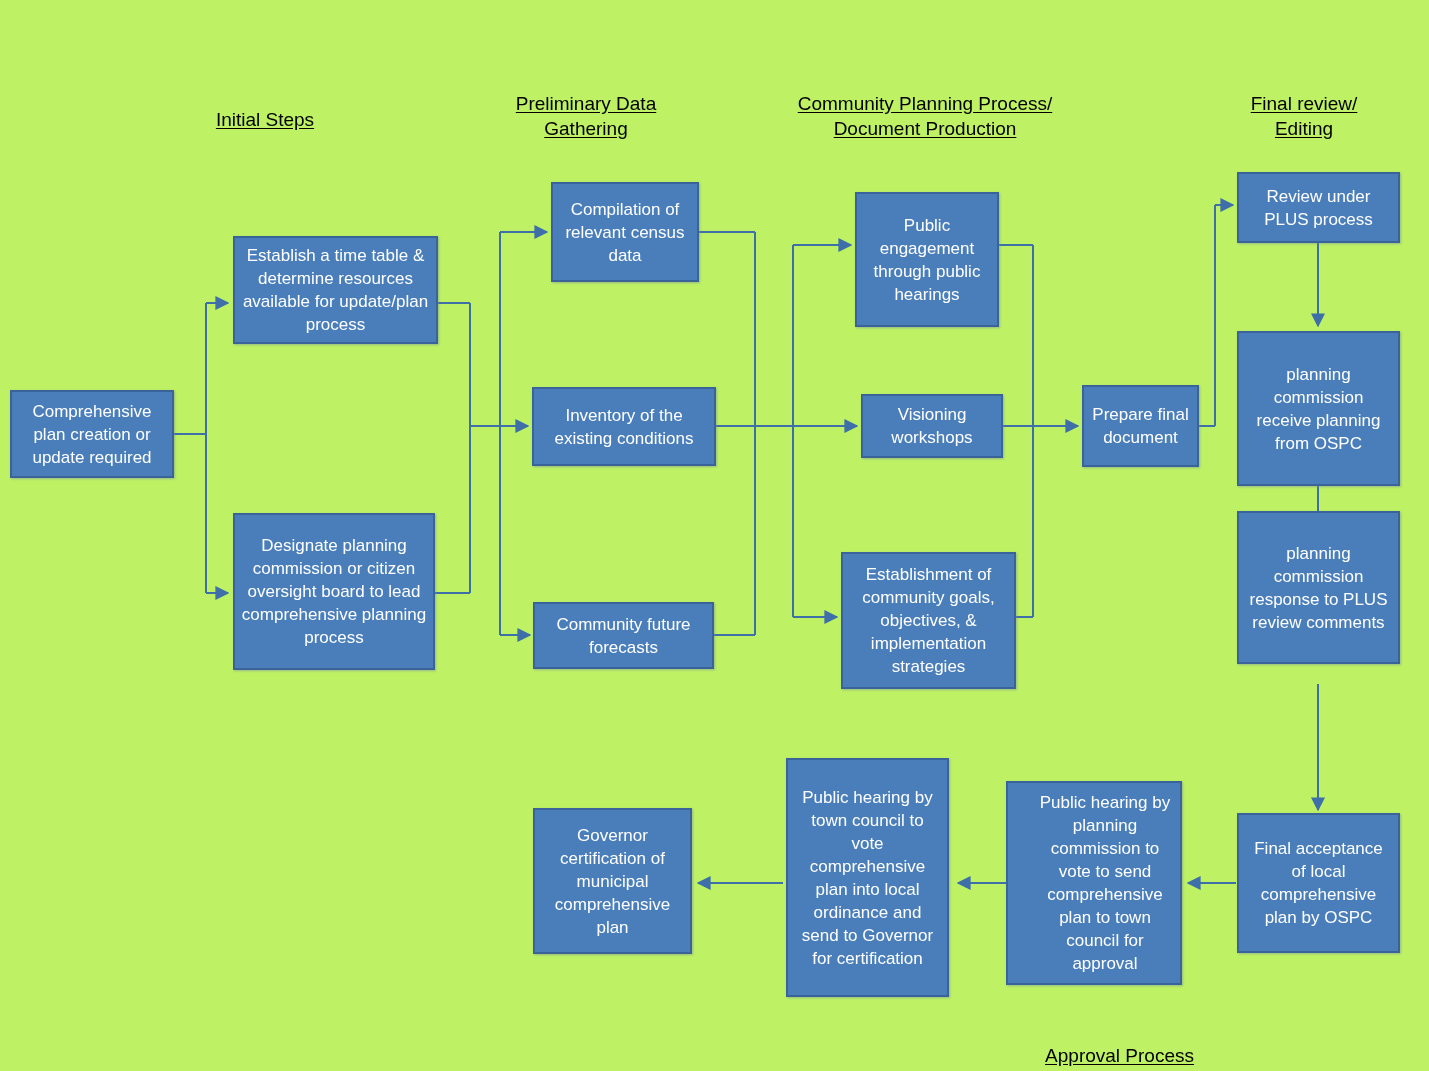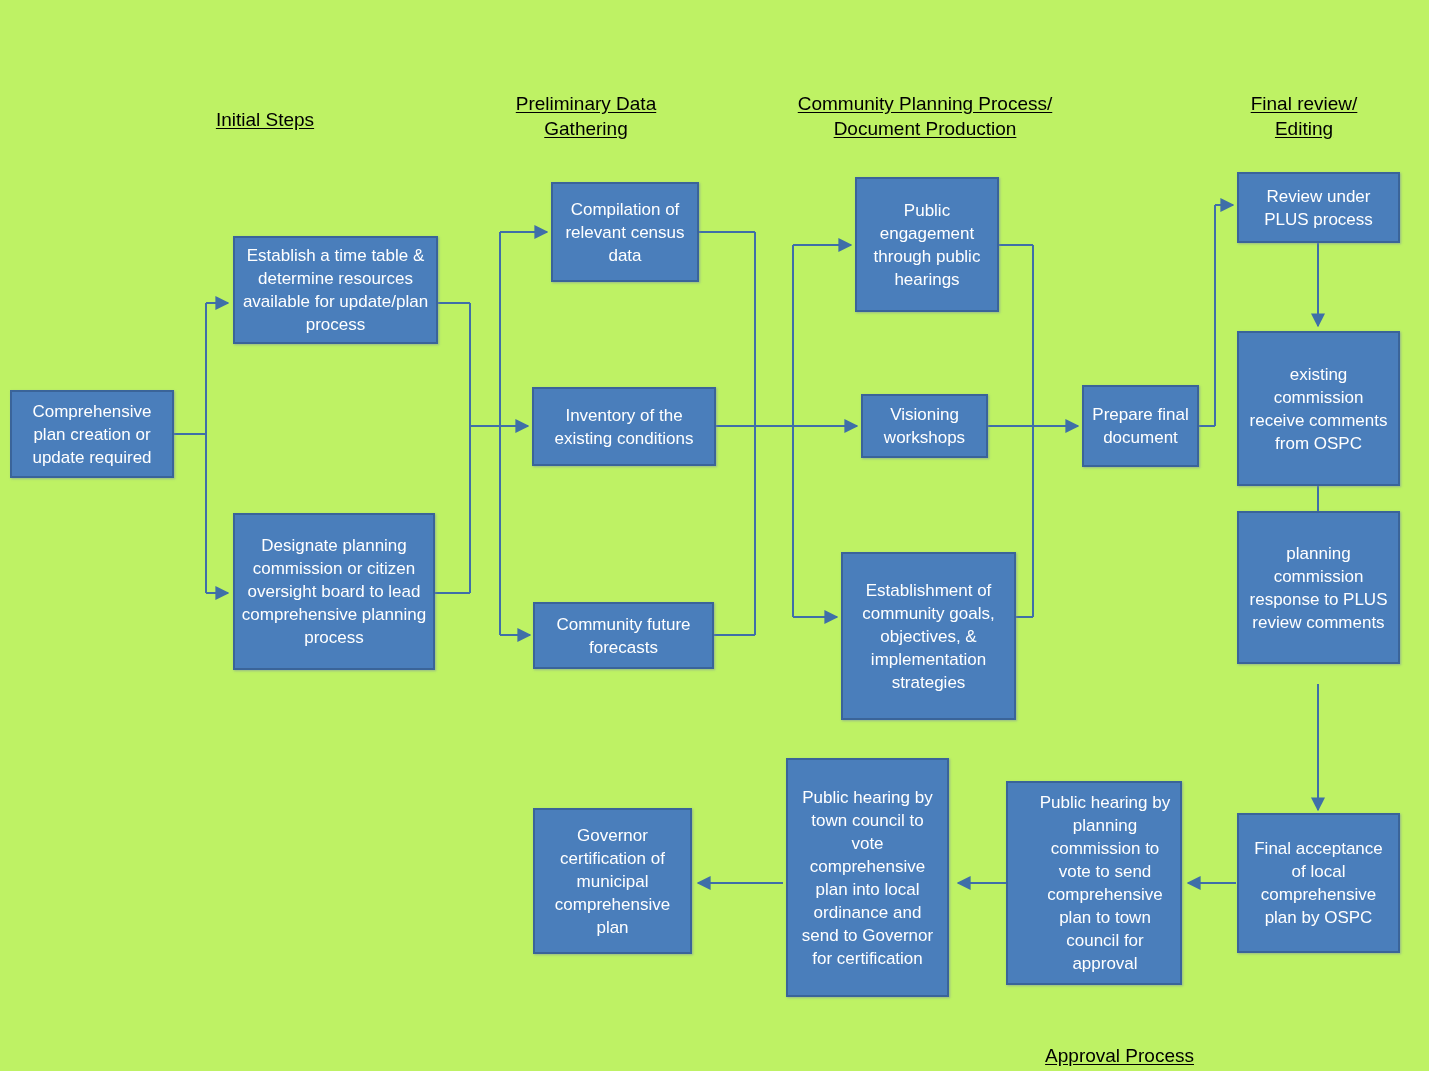--- a/index.html
+++ b/index.html
@@ -166,42 +166,42 @@
   </div>
 
   <div class="node" style="left:532px; top:387px; width:184px; height:79px;">
     <span>Inventory of the existing conditions</span>
   </div>
 
   <div class="node" style="left:533px; top:602px; width:181px; height:67px;">
     <span>Community future forecasts</span>
   </div>
 
-  <div class="node" style="left:855px; top:177px; width:144px; height:135px;">
+  <div class="node" style="left:855px; top:192px; width:144px; height:135px;">
     <span>Public engagement through public hearings</span>
   </div>
 
-  <div class="node" style="left:861px; top:394px; width:127px; height:64px;">
+  <div class="node" style="left:861px; top:394px; width:142px; height:64px;">
     <span>Visioning workshops</span>
   </div>
 
-  <div class="node" style="left:841px; top:552px; width:175px; height:168px;">
+  <div class="node" style="left:841px; top:552px; width:175px; height:137px;">
     <span>Establishment of community goals, objectives, &amp; implementation strategies</span>
   </div>
 
   <div class="node" style="left:1082px; top:385px; width:117px; height:82px;">
     <span>Prepare final document</span>
   </div>
 
   <div class="node" style="left:1237px; top:172px; width:163px; height:71px;">
     <span>Review under PLUS process</span>
   </div>
 
   <div class="node" style="left:1237px; top:331px; width:163px; height:155px;">
-    <span>existing commission receive comments from OSPC</span>
+    <span>planning commission receive planning from OSPC</span>
   </div>
 
   <div class="node" style="left:1237px; top:511px; width:163px; height:153px;">
     <span>planning commission response to PLUS review comments</span>
   </div>
 
   <div class="node" style="left:1237px; top:813px; width:163px; height:140px;">
     <span>Final acceptance of local comprehensive plan by OSPC</span>
   </div>
 

